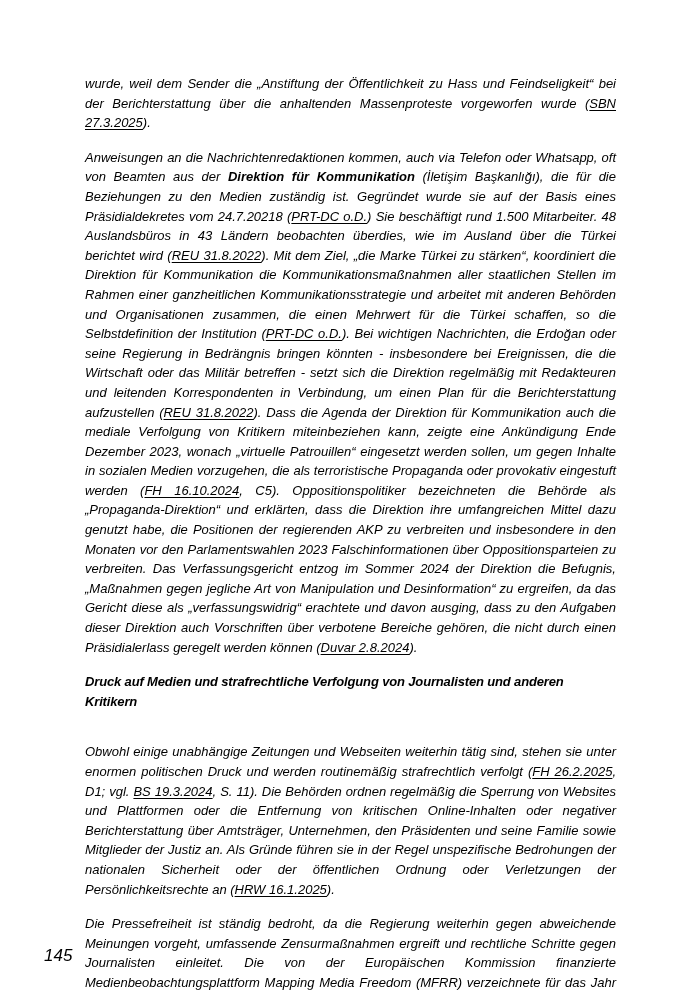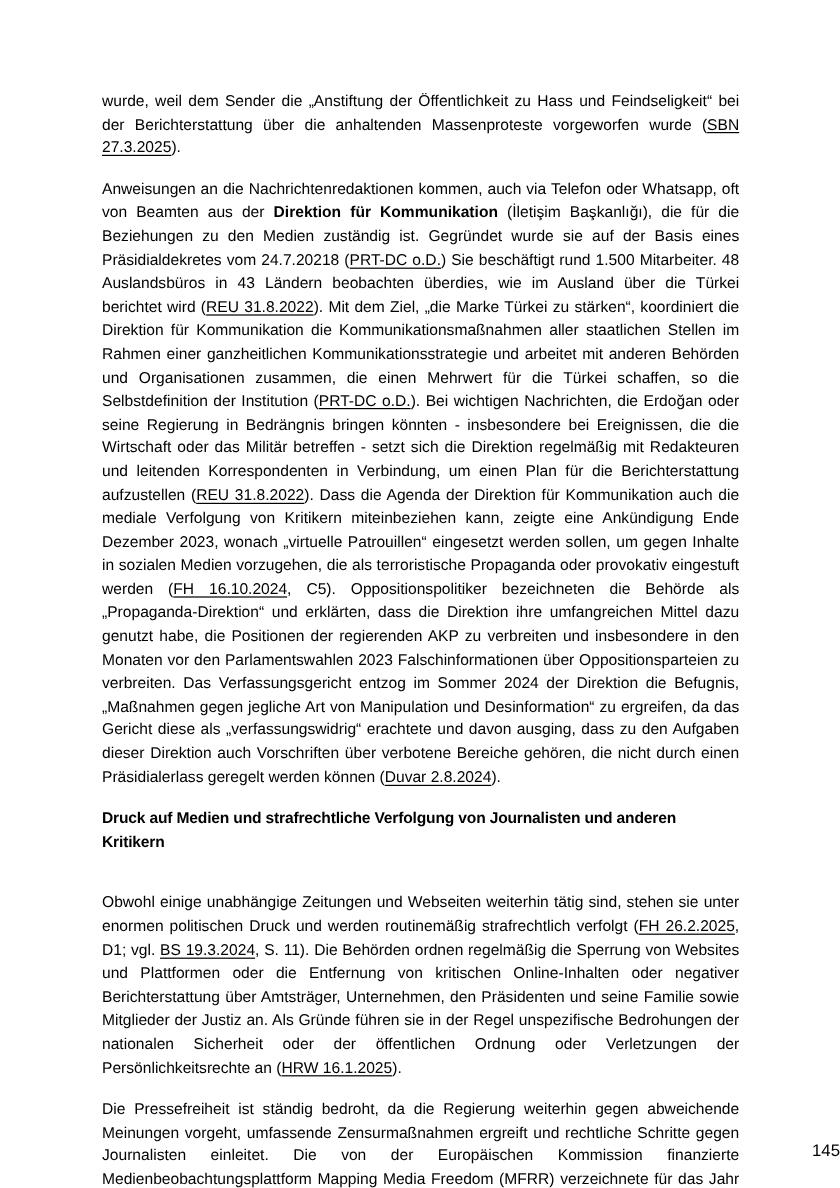--- a/index.html
+++ b/index.html
@@ -12,20 +12,21 @@
     height: 990px;
     position: relative;
     font-family: "Liberation Sans", sans-serif;
     color: #000000;
     overflow: hidden;
   }
   .page {
     position: absolute;
     inset: 0;
     background: #ffffff;
+    font-style: italic;
   }
   .content {
     position: absolute;
     left: 85px;
     right: 84px;
     top: 74px;
     font-size: 13px;
     line-height: 19.6px;
     text-align: justify;
     hyphens: auto;
@@ -43,22 +44,23 @@
   .src-link {
     text-decoration: underline;
     text-underline-offset: 2px;
     cursor: pointer;
   }
   .page-number {
     position: absolute;
     bottom: 24px;
     left: 0;
     right: 0;
-    text-align: right;
-    font-size: 14px;
+    text-align: left;
+    font-size: 17px;
+    padding-left: 44px;
   }
 </style>
 </head>
 <body>
 
 <div class="page">
   <div class="content">
     <p><span>wurde, weil dem Sender die „Anstiftung der Öffentlichkeit zu Hass und Feindseligkeit“ bei der Berichterstattung über die anhaltenden Massenproteste vorgeworfen wurde (</span><span class="src-link">SBN 27.3.2025</span><span>).</span></p>
     <p><span>Anweisungen an die Nachrichtenredaktionen kommen, auch via Telefon oder Whatsapp, oft von Beamten aus der </span><span style="font-weight: bold;">Direktion für Kommunikation</span><span> (İletişim Başkanlığı), die für die Beziehungen zu den Medien zuständig ist. Gegründet wurde sie auf der Basis eines Präsidialdekretes vom 24.7.20218 (</span><span class="src-link">PRT-DC o.D.</span><span>) Sie beschäftigt rund 1.500 Mitarbeiter. 48 Auslandsbüros in 43 Ländern beobachten überdies, wie im Ausland über die Türkei berichtet wird (</span><span class="src-link">REU 31.8.2022</span><span>). Mit dem Ziel, „die Marke Türkei zu stärken“, koordiniert die Direktion für Kommunikation die Kommunikationsmaßnahmen aller staatlichen Stellen im Rahmen einer ganzheitlichen Kommunikationsstrategie und arbeitet mit anderen Behörden und Organisationen zusammen, die einen Mehrwert für die Türkei schaffen, so die Selbstdefinition der Institution (</span><span class="src-link">PRT-DC o.D.</span><span>). Bei wichtigen Nachrichten, die Erdoğan oder seine Regierung in Bedrängnis bringen könnten - insbesondere bei Ereignissen, die die Wirtschaft oder das Militär betreffen - setzt sich die Direktion regelmäßig mit Redakteuren und leitenden Korrespondenten in Verbindung, um einen Plan für die Berichterstattung aufzustellen (</span><span class="src-link">REU 31.8.2022</span><span>). Dass die Agenda der Direktion für Kommunikation auch die mediale Verfolgung von Kritikern miteinbeziehen kann, zeigte eine Ankündigung Ende Dezember 2023, wonach „virtuelle Patrouillen“ eingesetzt werden sollen, um gegen Inhalte in sozialen Medien vorzugehen, die als terroristische Propaganda oder provokativ eingestuft werden (</span><span class="src-link">FH 16.10.2024</span><span>, C5). Oppositionspolitiker bezeichneten die Behörde als „Propaganda-Direktion“ und erklärten, dass die Direktion ihre umfangreichen Mittel dazu genutzt habe, die Positionen der regierenden AKP zu verbreiten und insbesondere in den Monaten vor den Parlamentswahlen 2023 Falschinformationen über Oppositionsparteien zu verbreiten. Das Verfassungsgericht entzog im Sommer 2024 der Direktion die Befugnis, „Maßnahmen gegen jegliche Art von Manipulation und Desinformation“ zu ergreifen, da das Gericht diese als „verfassungswidrig“ erachtete und davon ausging, dass zu den Aufgaben dieser Direktion auch Vorschriften über verbotene Bereiche gehören, die nicht durch einen Präsidialerlass geregelt werden können (</span><span class="src-link">Duvar 2.8.2024</span><span>).</span></p>
     <p class="heading"><span style="font-weight: bold;">Druck auf Medien und strafrechtliche Verfolgung von Journalisten und anderen Kritikern</span></p>

